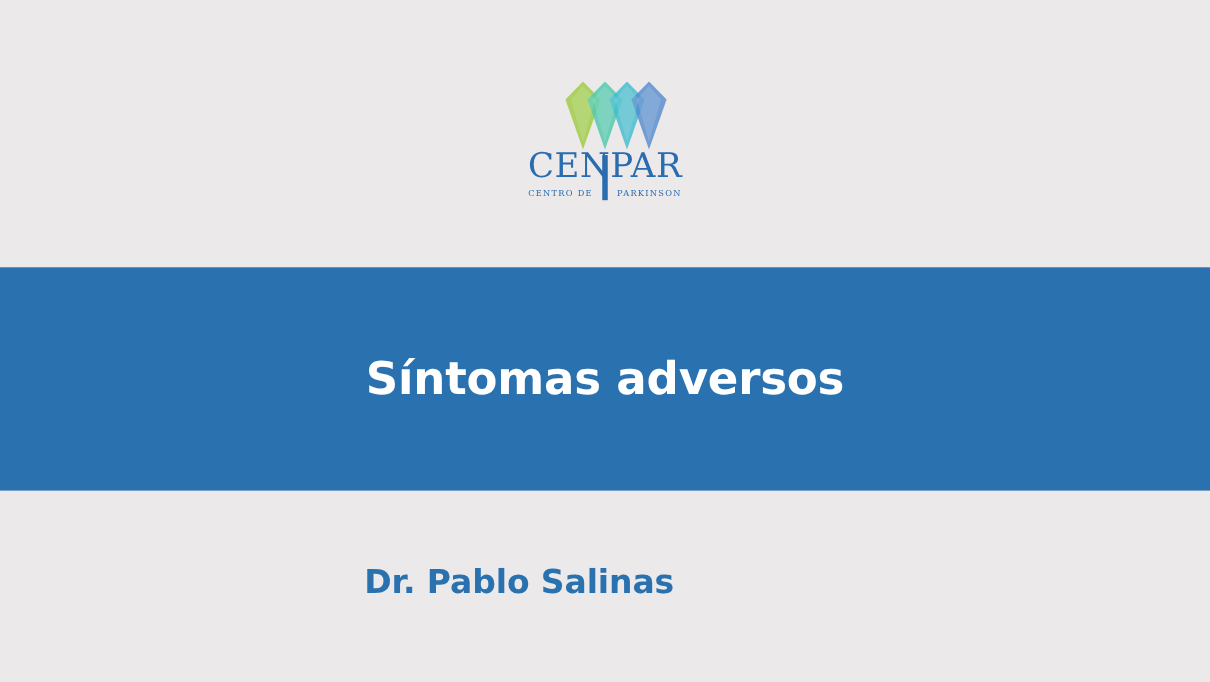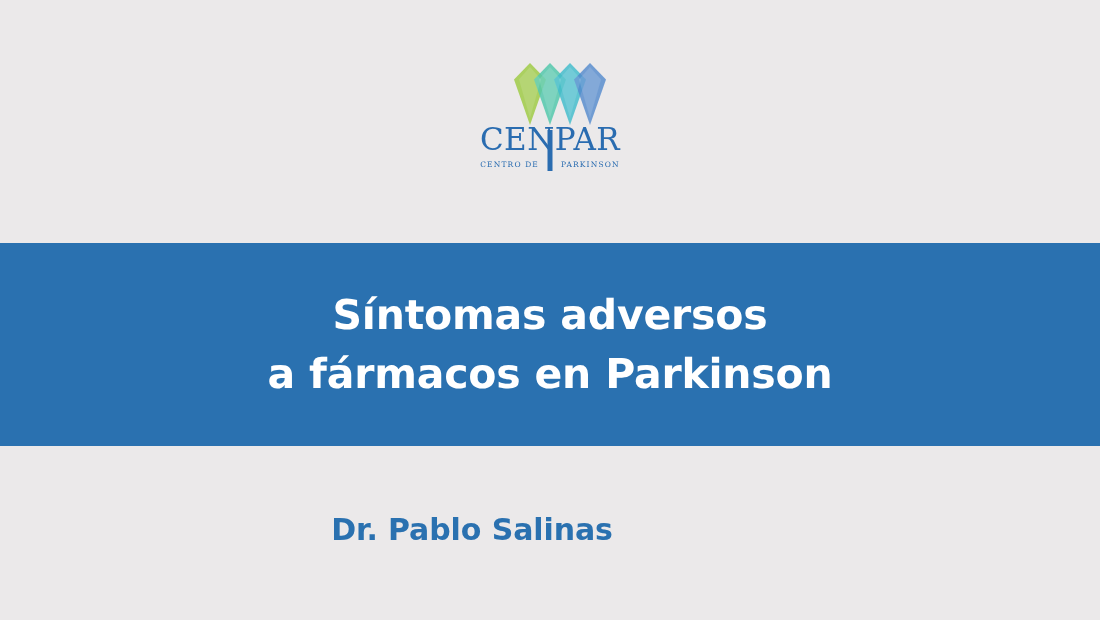--- a/index.html
+++ b/index.html
@@ -19,21 +19,21 @@
     position: relative;
     width: 1100px;
     height: 620px;
     background: #ebe9ea;
   }
 
   
   .logo-block {
     position: absolute;
     left: 0;
-    top: 63px;
+    top: 74px;
     width: 1100px;
     display: flex;
     flex-direction: column;
     align-items: center;
   }
   .logo-inner {
     position: relative;
     width: 168px;
     height: 112px;
   }
@@ -128,19 +128,18 @@
         <text x="146" y="96" text-anchor="end" font-family="'DejaVu Serif', serif" font-size="15" letter-spacing="2.3" fill="#2a6cb0">CENTRO DE</text>
         <text x="190" y="96" text-anchor="start" font-family="'DejaVu Serif', serif" font-size="15" letter-spacing="2.3" fill="#2a6cb0">PARKINSON</text>
       </svg>
 
     </div>
   </div>
 
   <div class="band">
     <div class="band-title">
       <span class="tl">Síntomas adversos</span>
-      <span class="tl">a fármacos en Parkinson</span>
     </div>
   </div>
 
   <div class="author">Dr. Pablo Salinas</div>
 
 </div>
 
 </body></html>

